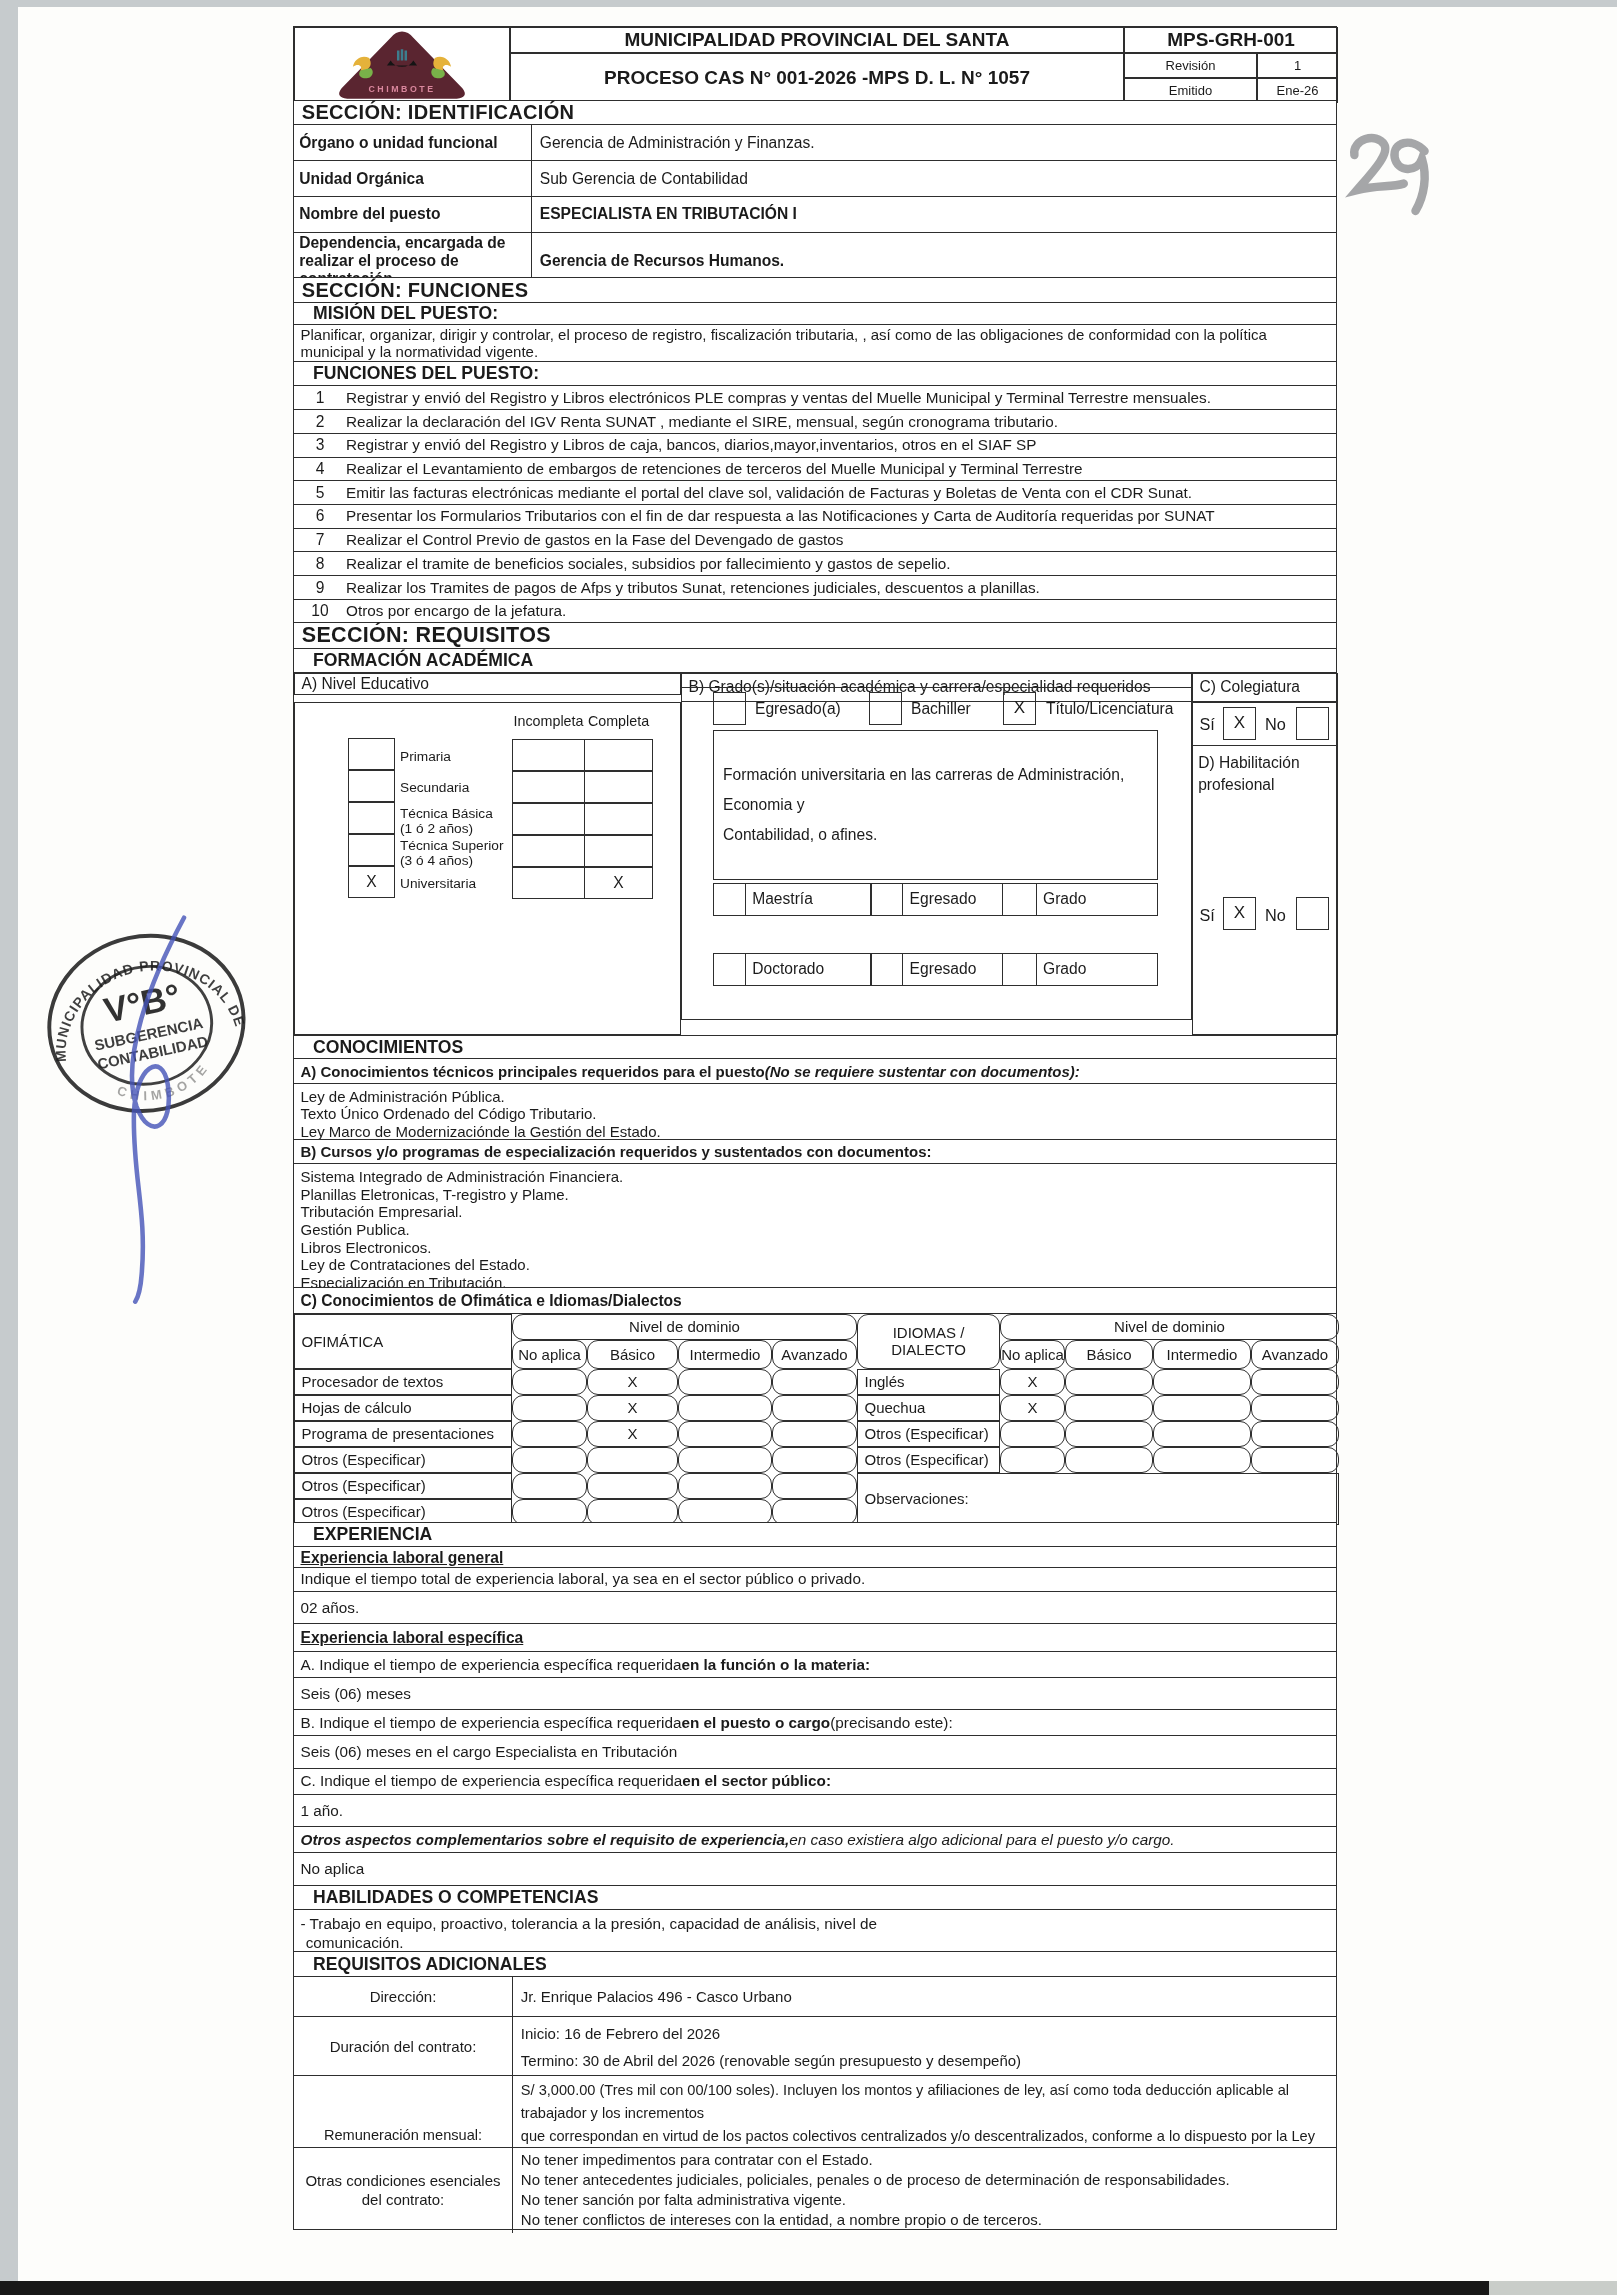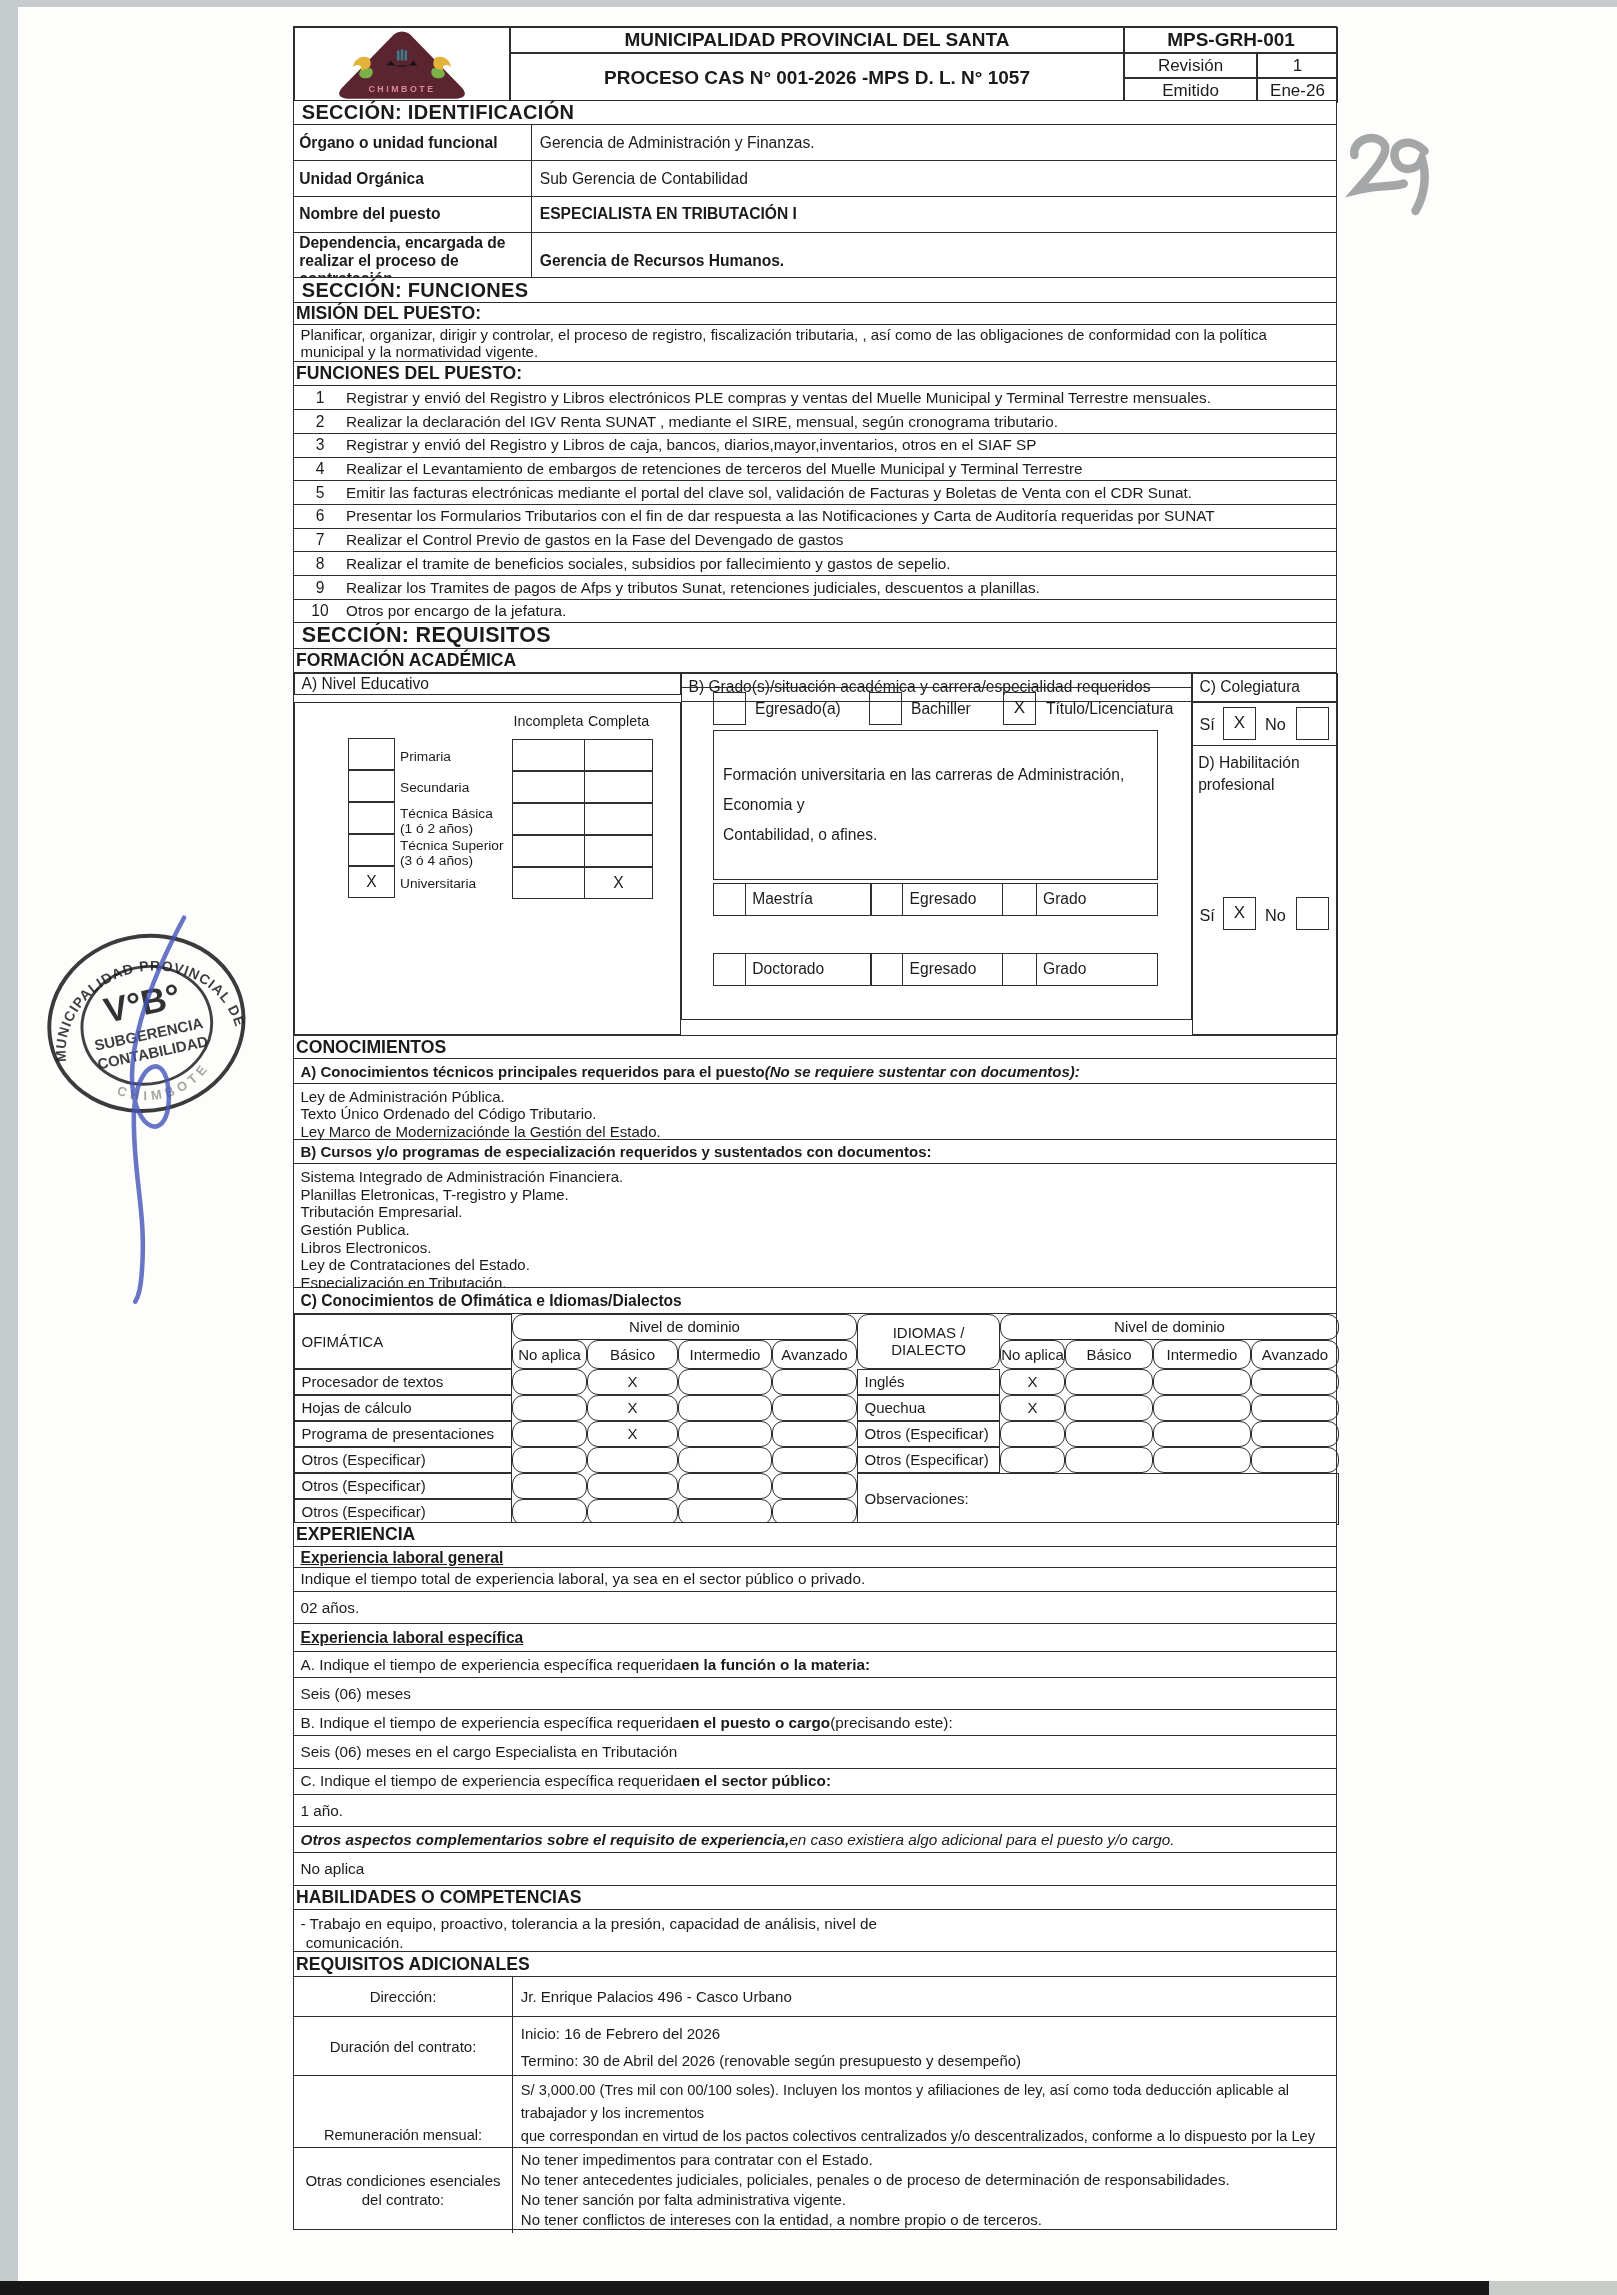--- a/index.html
+++ b/index.html
@@ -12,26 +12,26 @@
   #form{position:absolute;left:293px;top:26px;width:1044px;font-size:16.3px;}
   #form > div{border:1.3px solid #2e2e2e;margin-top:-1.3px;background:#fff;box-sizing:border-box;position:relative;}
   #form > div:first-child{margin-top:0;}
 
   .hdr{height:75px;display:grid;grid-template-columns:216px 614px 133px 81px;grid-template-rows:26px 25px 25px;}
   .hdr > div{border:0.7px solid #2e2e2e;display:flex;align-items:center;justify-content:center;box-sizing:border-box;}
   .hdr-logo{grid-column:1;grid-row:1/4;}
   .hdr-org{grid-column:2;grid-row:1;font-weight:bold;font-size:19px;}
   .hdr-code{grid-column:3/5;grid-row:1;font-weight:bold;font-size:19px;}
   .hdr-proc{grid-column:2;grid-row:2/4;font-weight:bold;font-size:19px;}
-  .hdr-cell{font-size:17px;}
+  .hdr-cell{font-size:13px;}
 
   .band{height:26px;background:#d9d8dc;display:flex;align-items:center;padding-left:7.8px;
         font-weight:bold;font-size:20px;letter-spacing:0.3px;}
   .band-big{height:27px;font-size:21.5px;}
-  .wrow{display:flex;align-items:center;padding-left:2px;font-weight:bold;font-size:17.6px;}
+  .wrow{display:flex;align-items:center;padding-left:19px;font-weight:bold;font-size:17.6px;}
 
   .ident{display:grid;grid-template-columns:237px 1fr;}
   .ident .lab{font-weight:bold;font-size:15.6px;display:flex;align-items:center;padding:1.3px 5.2px;line-height:18px;}
   .ident .val{border-left:1.3px solid #2e2e2e;display:flex;align-items:center;padding-left:7.8px;font-size:15.6px;text-align:right;}
   .valb{font-weight:bold;}
 
   .mission{display:flex;align-items:center;padding:0 6.5px;font-size:15px;}
   .fnrow{height:25px;display:grid;grid-template-columns:52px 1fr;align-items:center;}
   .fnrow .num{text-align:center;font-size:15.6px;}
   .fnrow .txt{font-size:15.3px;}

